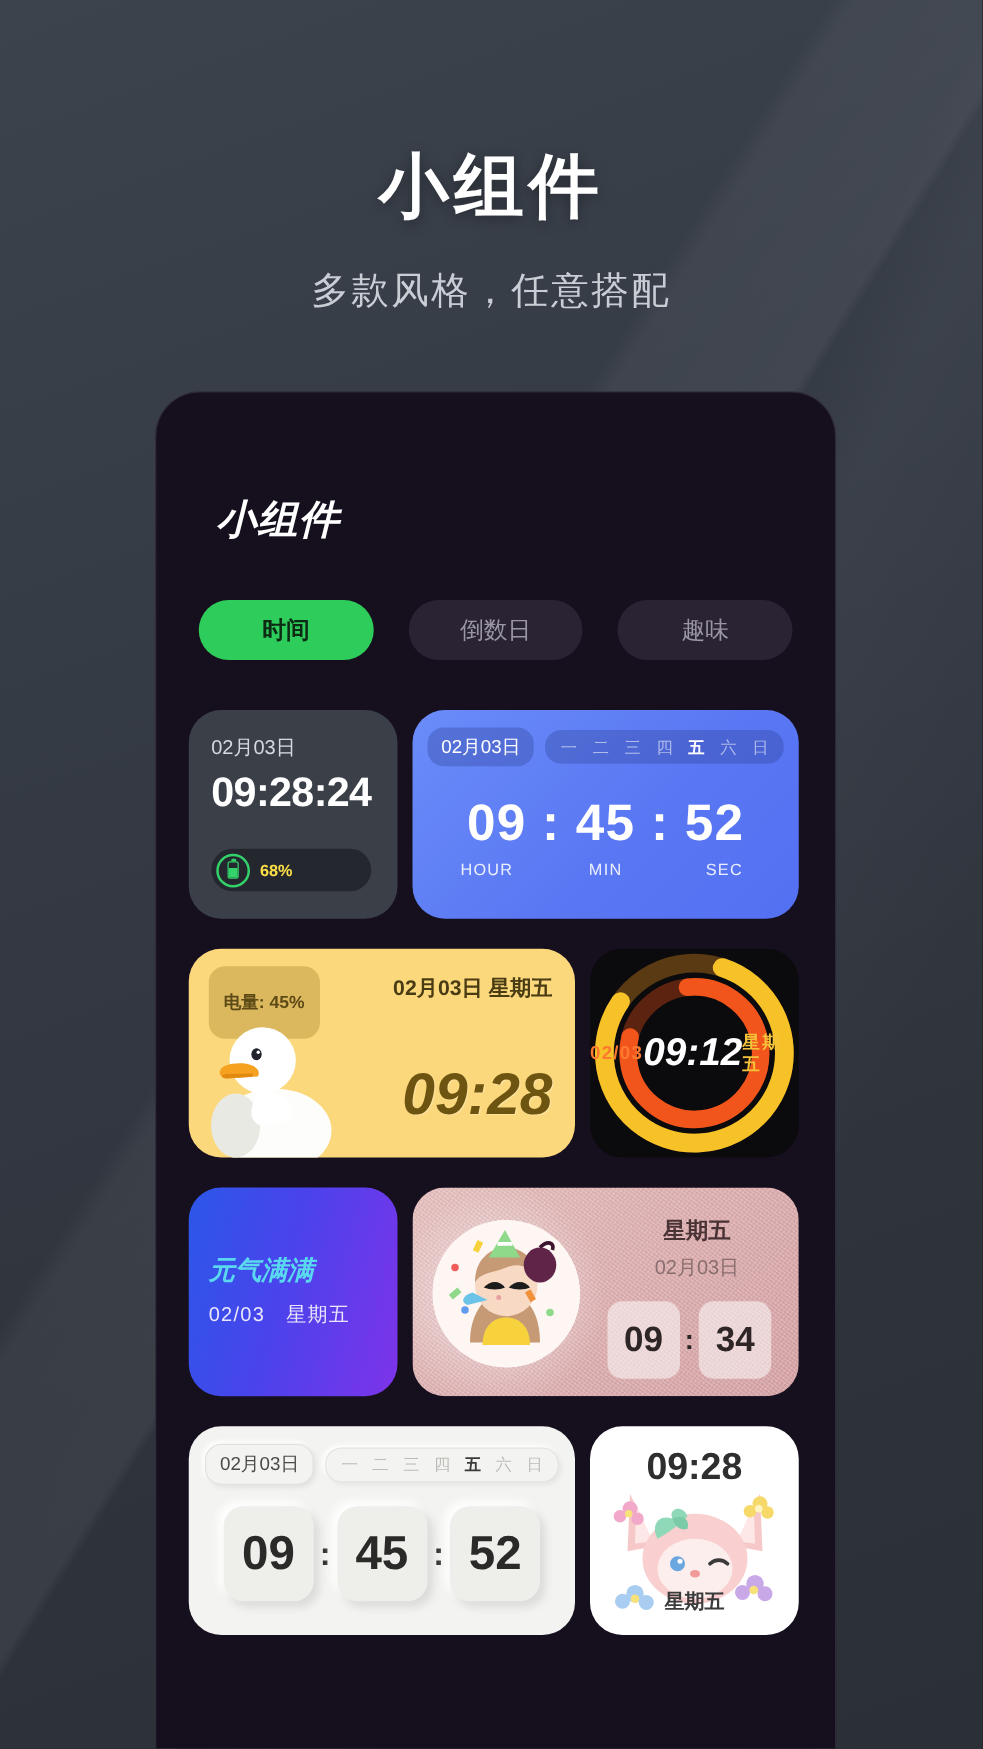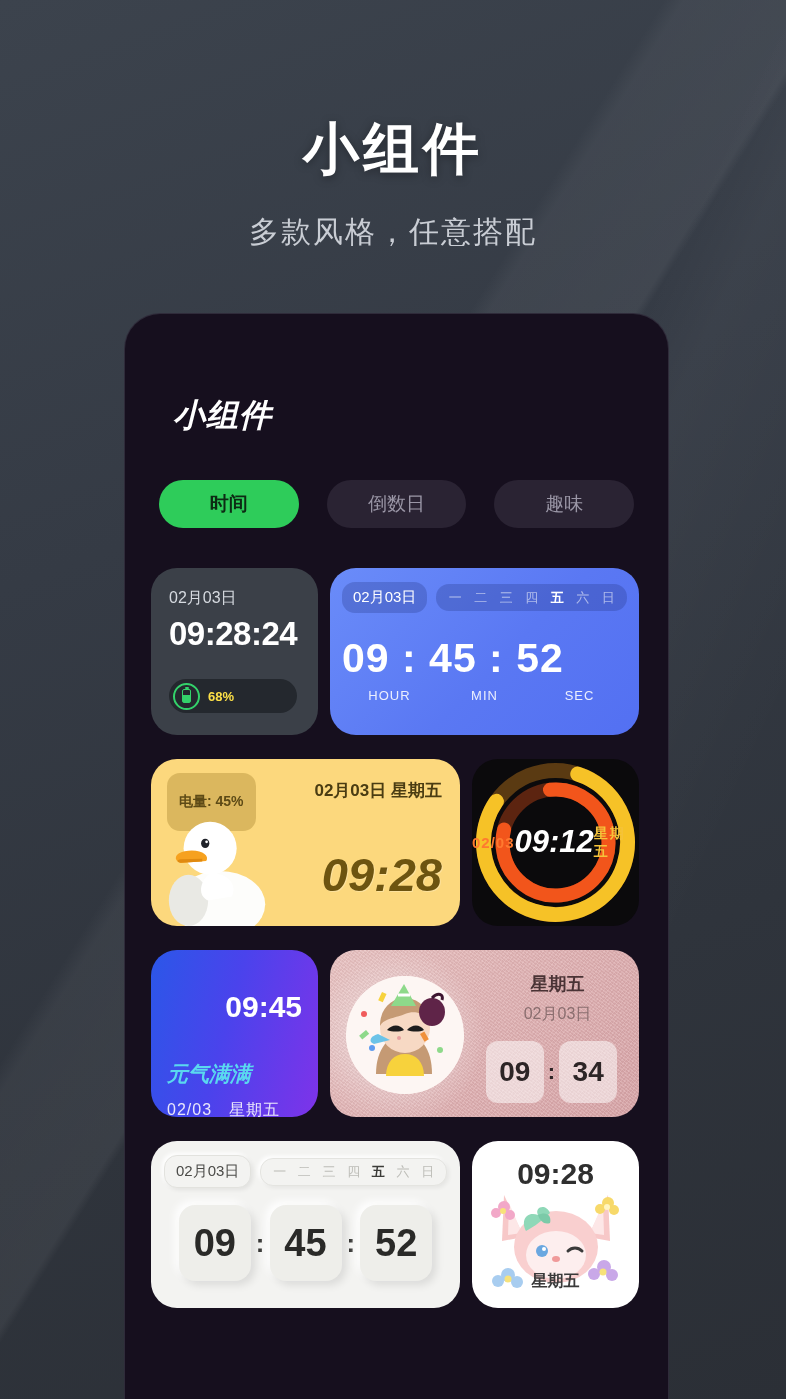--- a/index.html
+++ b/index.html
@@ -108,21 +108,21 @@
     background: rgba(30,45,120,0.26); border-radius: 13px;
     padding: 6px 11px; font-size: 15px; color: #ffffff; white-space: nowrap;
   }
   .pill-week {
     flex: 1; background: rgba(30,45,120,0.26); border-radius: 13px;
     height: 27px; display: flex; align-items: center; justify-content: space-around;
     padding: 0 6px;
   }
   .pill-week span { font-size: 13px; color: rgba(255,255,255,0.55); }
   .pill-week span.on { color: #ffffff; font-weight: bold; }
-  .c2 .big { margin-top: 22px; text-align: left; font-size: 41px; font-weight: bold; color: #fff; letter-spacing: 1px;}
+  .c2 .big { margin-top: 22px; text-align: center; font-size: 41px; font-weight: bold; color: #fff; letter-spacing: 1px;}
   .c2 .labels { margin-top: 6px; display: flex; }
   .c2 .labels span { flex: 1; text-align: center; font-size: 13px; color: rgba(255,255,255,0.88); letter-spacing: 1px; }
 
   
   .c3 { background: #fcd87d; padding: 14px 16px; }
   .c3 .pill {
     display: inline-block; background: rgba(150,115,30,0.32); border-radius: 13px;
     padding: 20px 12px; font-size: 14px; color: #5d4a16; font-weight: bold;
   }
   .c3 .dateline {
@@ -306,21 +306,20 @@
             <div class="d">02/03</div>
             <div class="t">09:12</div>
             <div class="w">星期五</div>
           </div>
         </div>
       </div>
 
       <div class="row">
 
         <div class="card w-sm c5">
-          <div class="t">09:45</div>
           <div class="slogan">元气满满</div>
           <div class="d">02/03　星期五</div>
         </div>
 
         <div class="card w-lg c6">
           <div class="avatar">
             <svg viewBox="0 0 118 118">
               <circle cx="59" cy="59" r="59" fill="#fdf6f3"></circle>
               <path d="M30 98 C30 72 44 58 58 58 C74 58 86 72 86 98 Z" fill="#c59a74"></path>
               <path d="M40 100 C40 86 48 78 59 78 C70 78 78 86 78 100 Z" fill="#f7d23c"></path>

